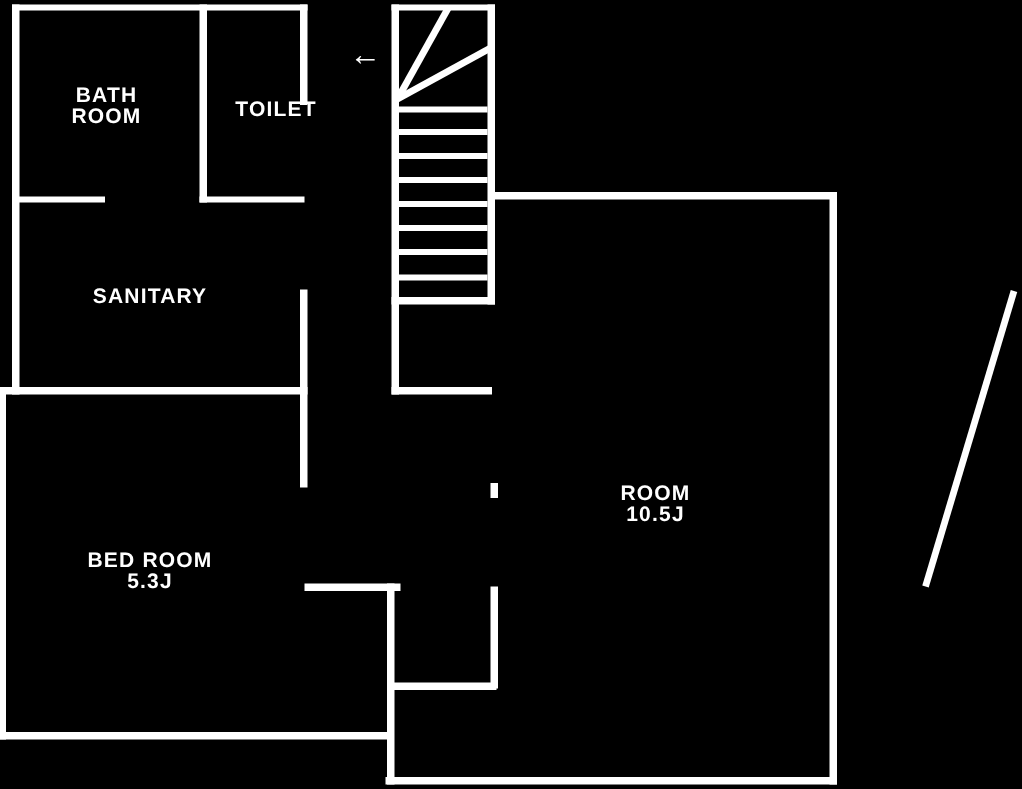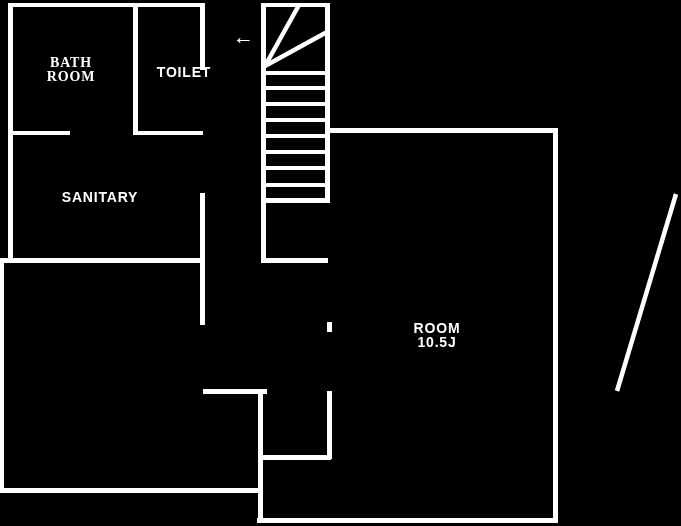--- a/index.html
+++ b/index.html
@@ -56,33 +56,37 @@
 <div id="plan">
 
   <svg id="lines-svg" viewBox="0 0 681 526" xmlns="http://www.w3.org/2000/svg">
       <line x1="265" y1="66" x2="299" y2="5"></line>
       <line x1="265" y1="66" x2="327" y2="32"></line>
       <line x1="676" y1="194" x2="617" y2="391"></line>
     </svg>
 
   <div class="stair-arrow" style="left:233px; top:26px;">←</div>
 
-  <div class="label" style="left:71px; top:56px;font-family:Liberation Serif, serif;">
+  <div class="label" style="left:71px; top:56px;">
     <div>BATH</div>
     <div>ROOM</div>
   </div>
 
   <div class="label" style="left:184px; top:65px;">
     <div>TOILET</div>
   </div>
 
   <div class="label" style="left:100px; top:190px;">
     <div>SANITARY</div>
   </div>
 
+  <div class="label" style="left:100px; top:366px;">
+    <div>BED ROOM</div>
+    <div>5.3J</div>
+  </div>
 
   <div class="label" style="left:437px; top:321px;">
     <div>ROOM</div>
     <div>10.5J</div>
   </div>
 
 <div class="wall" style="left: 8px; top: 3px; width: 197px; height: 4px; background: rgb(255, 255, 255);"></div>
     <div class="wall" style="left: 8px; top: 3px; width: 5px; height: 260px; background: rgb(255, 255, 255);"></div>
     <div class="wall" style="left: 133px; top: 3px; width: 5px; height: 132px; background: rgb(255, 255, 255);"></div>
     <div class="wall" style="left: 8px; top: 131px; width: 62px; height: 4px; background: rgb(255, 255, 255);"></div>

